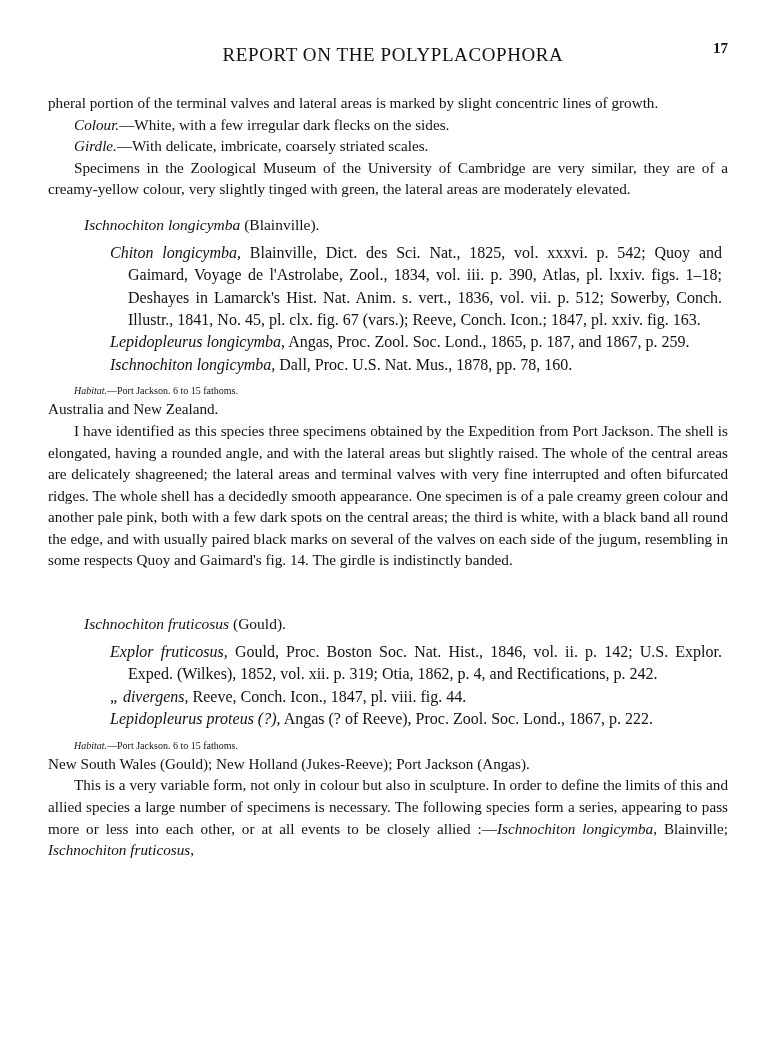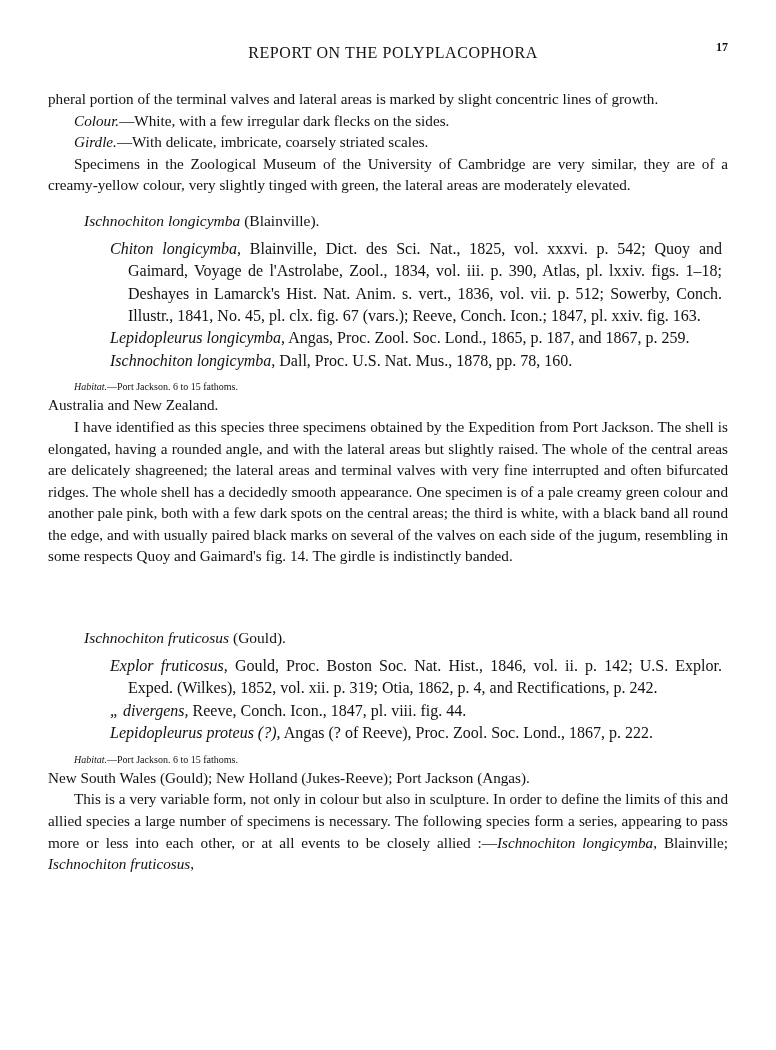--- a/index.html
+++ b/index.html
@@ -15,32 +15,32 @@
   }
   .page {
     position: relative;
     width: 776px;
     height: 1050px;
     box-sizing: border-box;
     padding: 44px 48px 30px 48px;
   }
   .running-head {
     text-align: center;
-    font-size: 16px;
+    font-size: 19px;
     letter-spacing: 0.6px;
     font-variant: small-caps;
     text-transform: uppercase;
     margin: 0 0 0 0;
     padding-left: 10px;
   }
   .folio {
     position: absolute;
     right: 48px;
     top: 40px;
-    font-size: 12px;
+    font-size: 15px;
     font-weight: bold;
   }
   .body {
     margin-top: 26px;
     font-size: 15.2px;
     line-height: 1.42;
     text-align: justify;
   }
   p {
     margin: 0;
@@ -112,21 +112,21 @@
       <p class="syn-entry"><span class="taxon">Lepidopleurus longicymba,</span> <span>Angas, Proc. Zool. Soc. Lond., 1865, p. 187, and 1867, p. 259.</span></p>
       <p class="syn-entry"><span class="taxon">Ischnochiton longicymba,</span> <span>Dall, Proc. U.S. Nat. Mus., 1878, pp. 78, 160.</span></p>
     </div>
 
     <p class="habitat"><span class="ital">Habitat.</span><span>—Port Jackson.    6 to 15 fathoms.</span></p>
 
     <p>Australia and New Zealand.</p>
 
     <p class="indent">I have identified as this species three specimens obtained by the Expedition from Port Jackson.    The shell is elongated, having a rounded angle, and with the lateral areas but slightly raised.    The whole of the central areas are delicately shagreened; the lateral areas and terminal valves with very fine interrupted and often bifurcated ridges.    The whole shell has a decidedly smooth appearance.    One specimen is of a pale creamy green colour and another pale pink, both with a few dark spots on the central areas; the third is white, with a black band all round the edge, and with usually paired black marks on several of the valves on each side of the jugum, resembling in some respects Quoy and Gaimard's fig. 14.    The girdle is indistinctly banded.</p>
 
-    <div class="sp-heading" style="margin-top:60px">
+    <div class="sp-heading" style="margin-top:42px">
       <span class="ital">Ischnochiton fruticosus</span>
       <span>(Gould).</span>
     </div>
 
     <div class="synonymy">
       <p class="syn-entry"><span class="taxon">Explor fruticosus,</span> <span>Gould, Proc. Boston Soc. Nat. Hist., 1846, vol. ii. p. 142; U.S. Explor. Exped. (Wilkes), 1852, vol. xii. p. 319; Otia, 1862, p. 4, and Rectifications, p. 242.</span></p>
       <p class="syn-entry"><span class="taxon">„      divergens,</span> <span>Reeve, Conch. Icon., 1847, pl. viii. fig. 44.</span></p>
       <p class="syn-entry"><span class="taxon">Lepidopleurus proteus (?),</span> <span>Angas (? of Reeve), Proc. Zool. Soc. Lond., 1867, p. 222.</span></p>
     </div>
 

